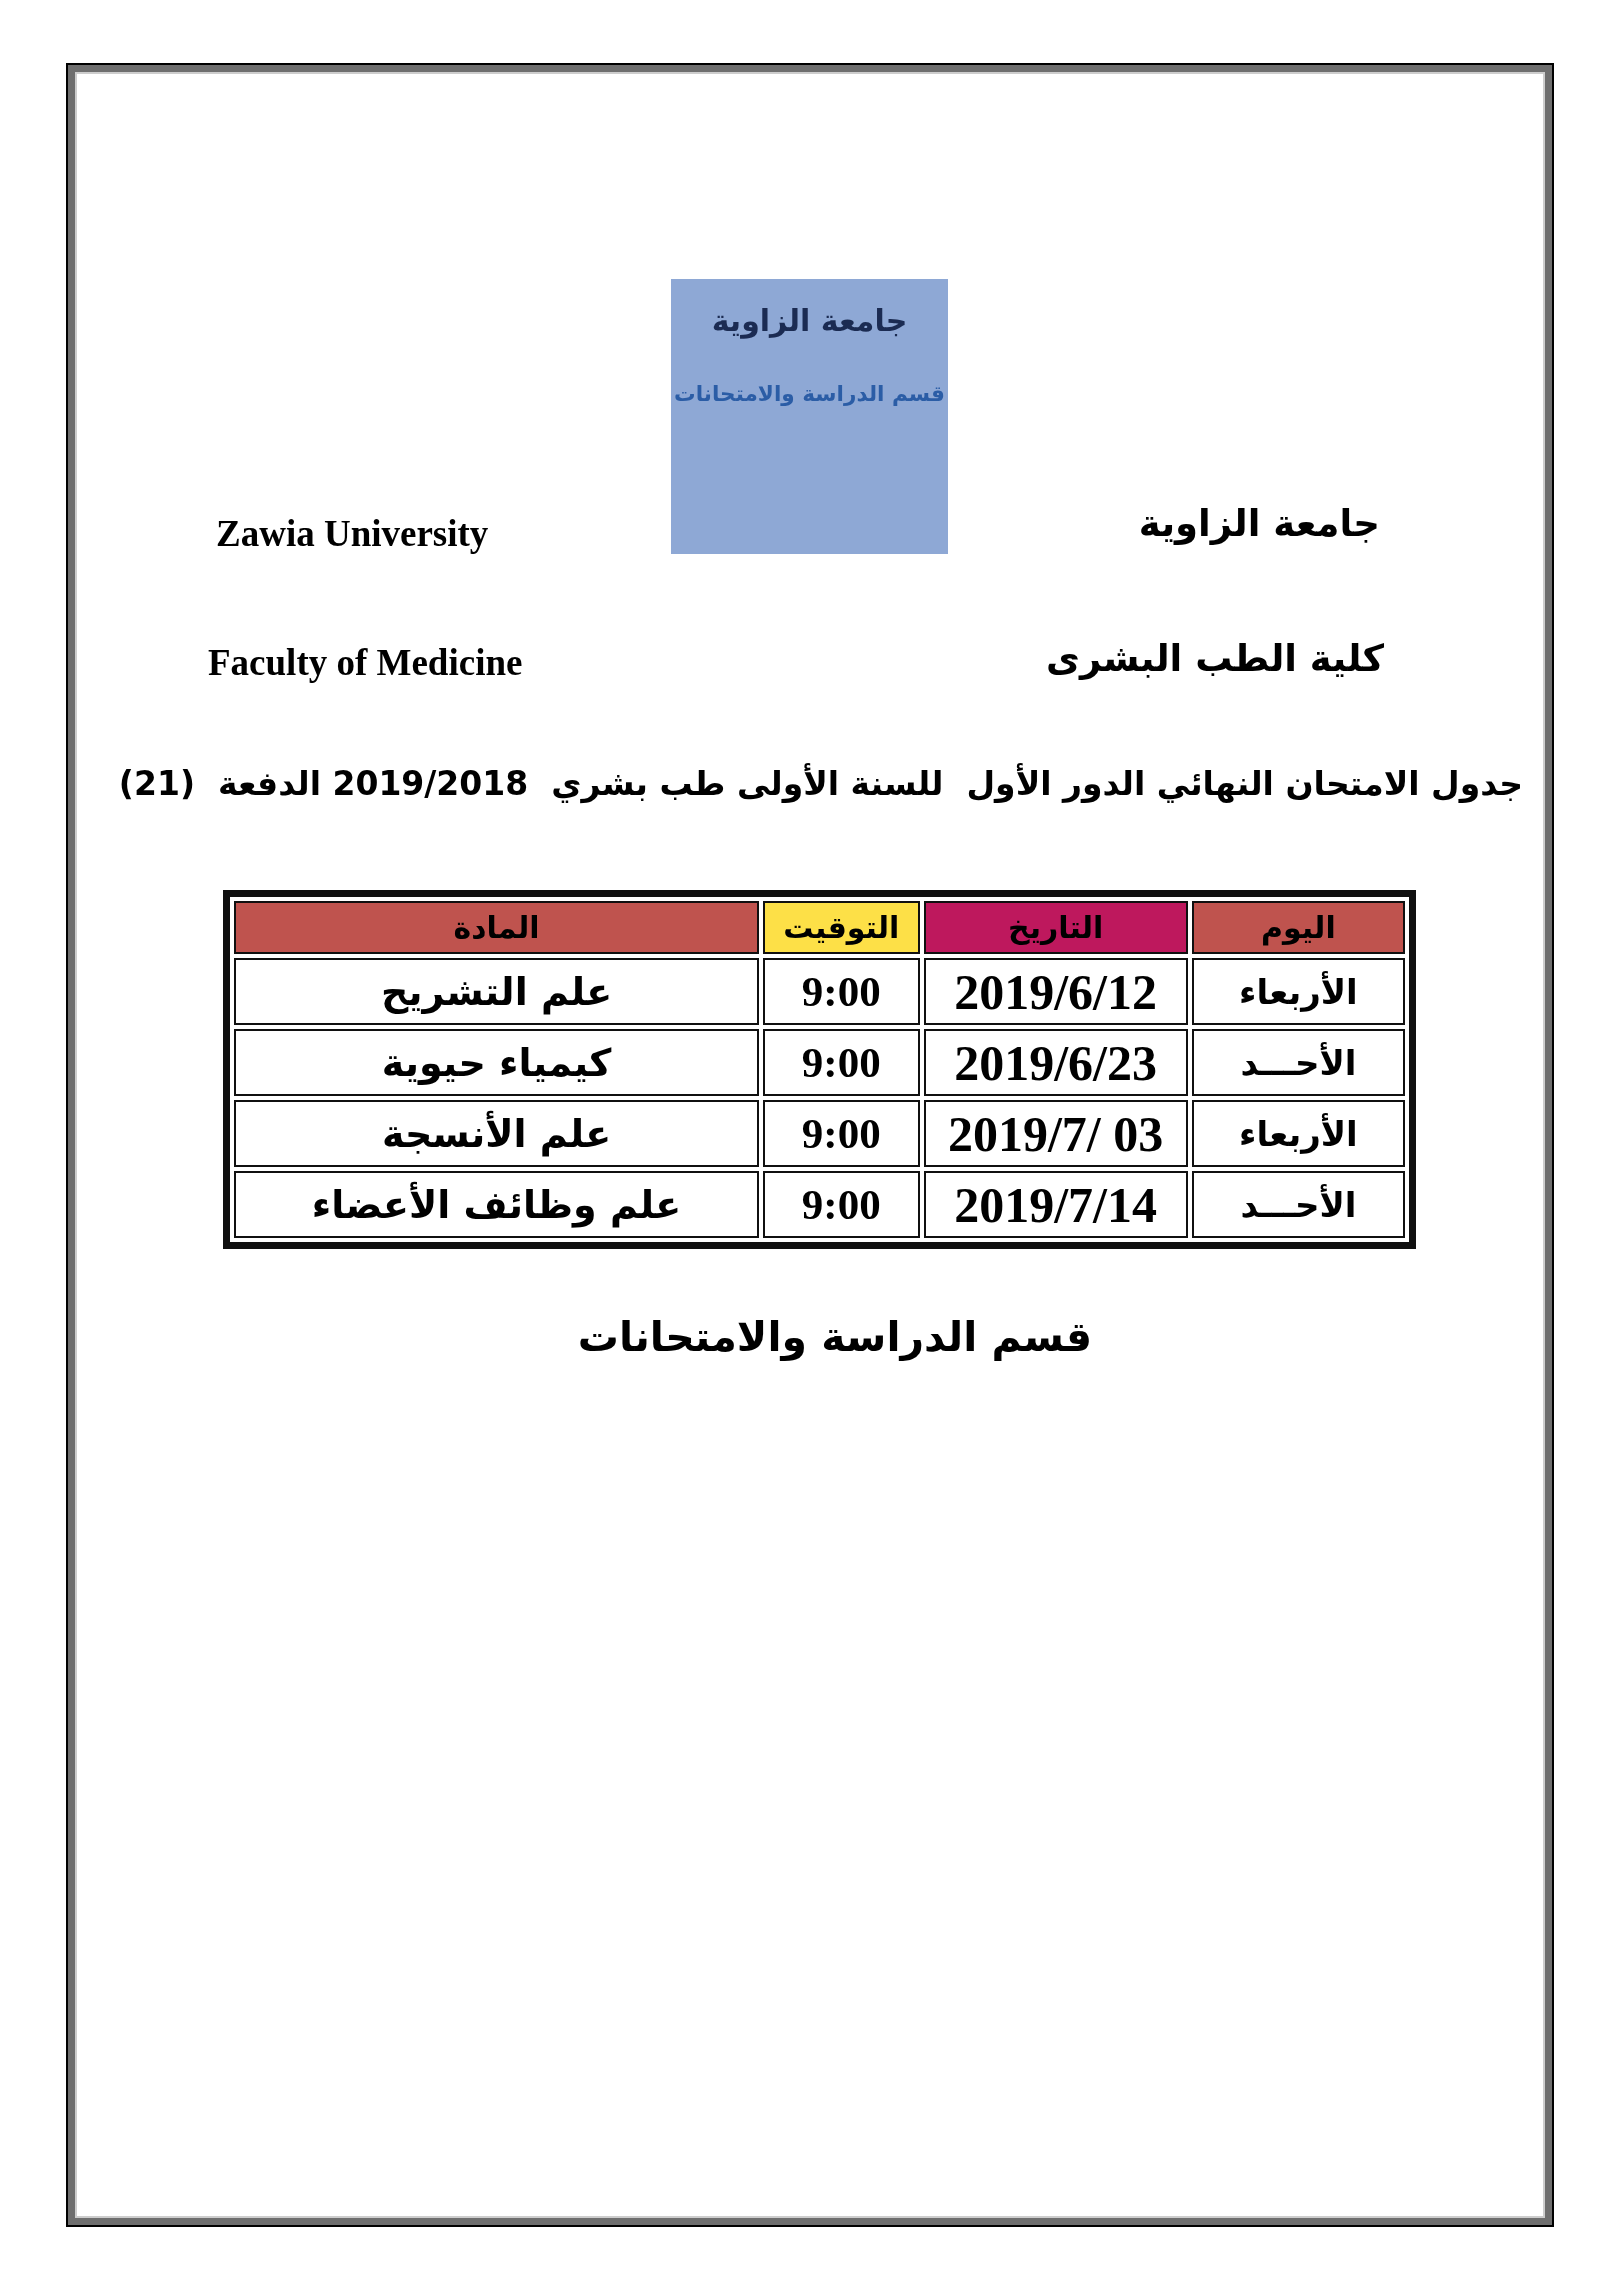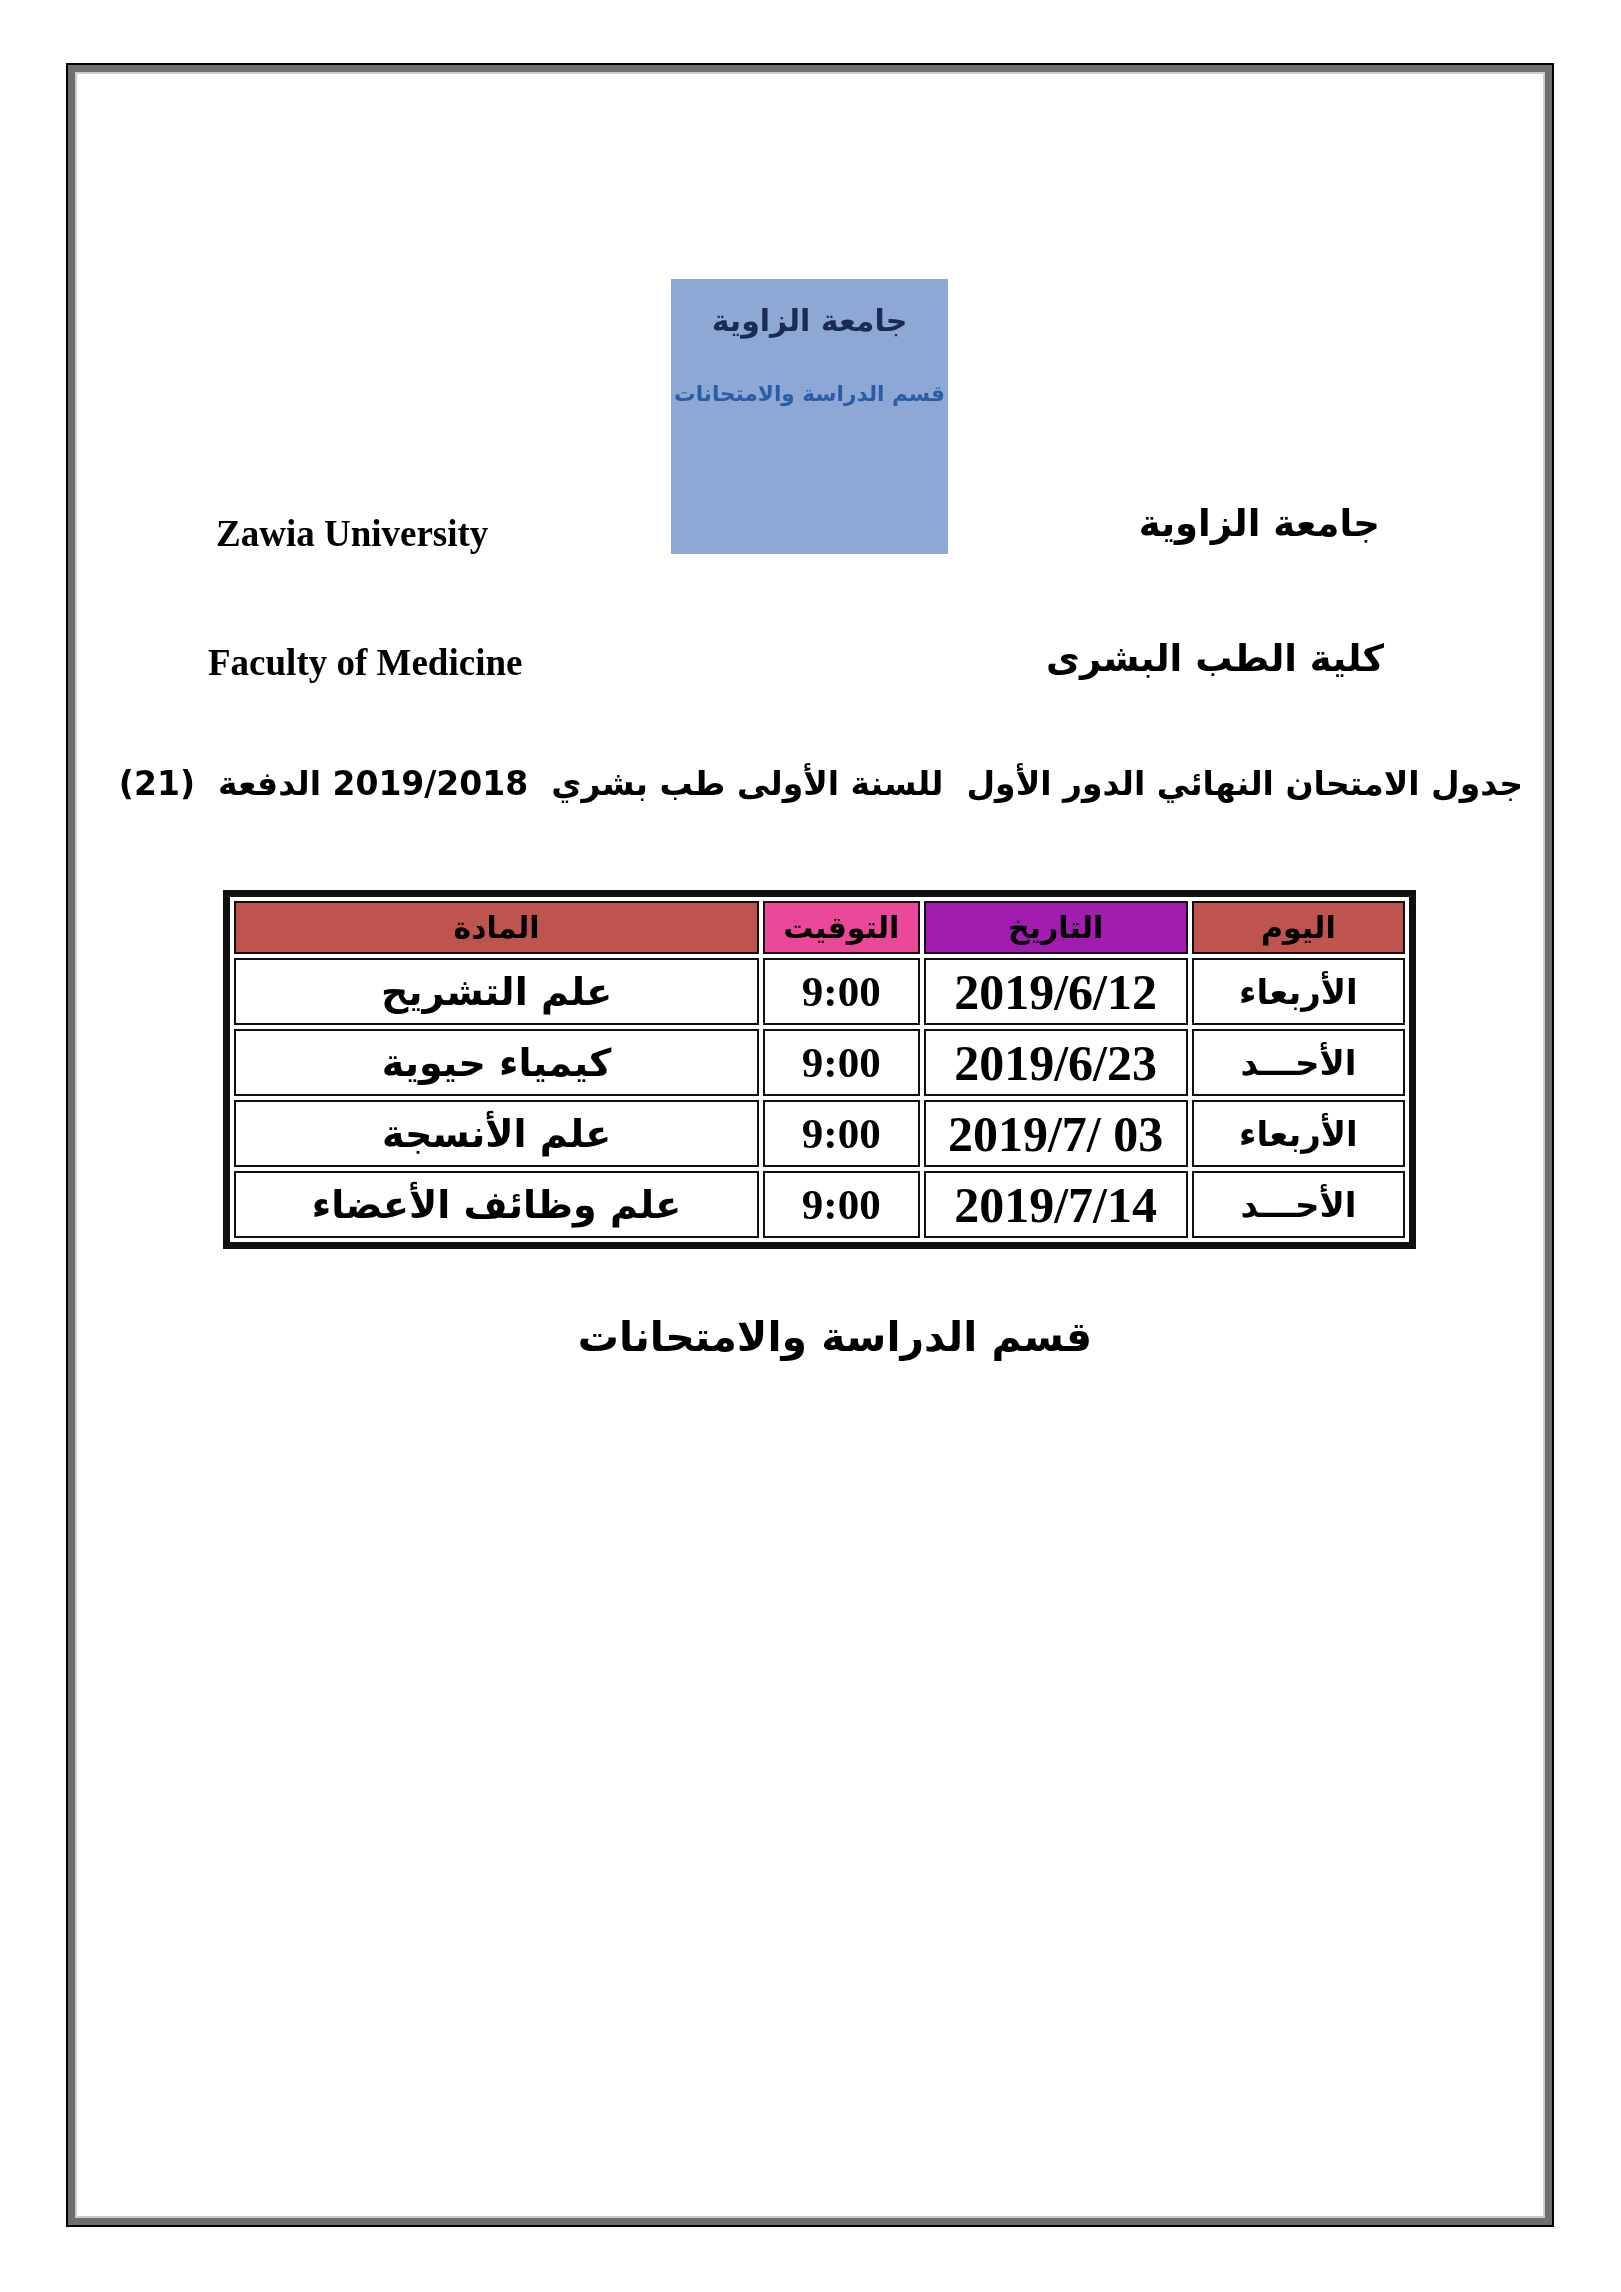--- a/index.html
+++ b/index.html
@@ -85,22 +85,22 @@
   <table class="abs exam-table">
     <colgroup>
       <col style="width:18.4%">
       <col style="width:22.8%">
       <col style="width:13.5%">
       <col style="width:45.3%">
     </colgroup>
     <tbody>
       <tr class="hdr">
         <td class="h" style="background-color: rgb(191, 83, 78);">اليوم</td>
-        <td class="h" style="background-color: #a21caf; margin-top: 8px;">التاريخ</td>
-        <td class="h" style="background-color: #ec4899;">التوقيت</td>
+        <td class="h" style="background-color: #be185d; margin-top: 8px;">التاريخ</td>
+        <td class="h" style="background-color: #fde047;">التوقيت</td>
         <td class="h" style="background-color: rgb(191, 83, 78);">المادة</td>
       </tr>
       <tr class="row">
         <td class="c-day">الأربعاء</td>
         <td class="c-date"><span dir="ltr">2019/6/12</span></td>
         <td class="c-time"><span dir="ltr">9:00</span></td>
         <td class="c-subj">علم التشريح</td>
       </tr>
       <tr class="row">
         <td class="c-day">الأحـــد</td>

